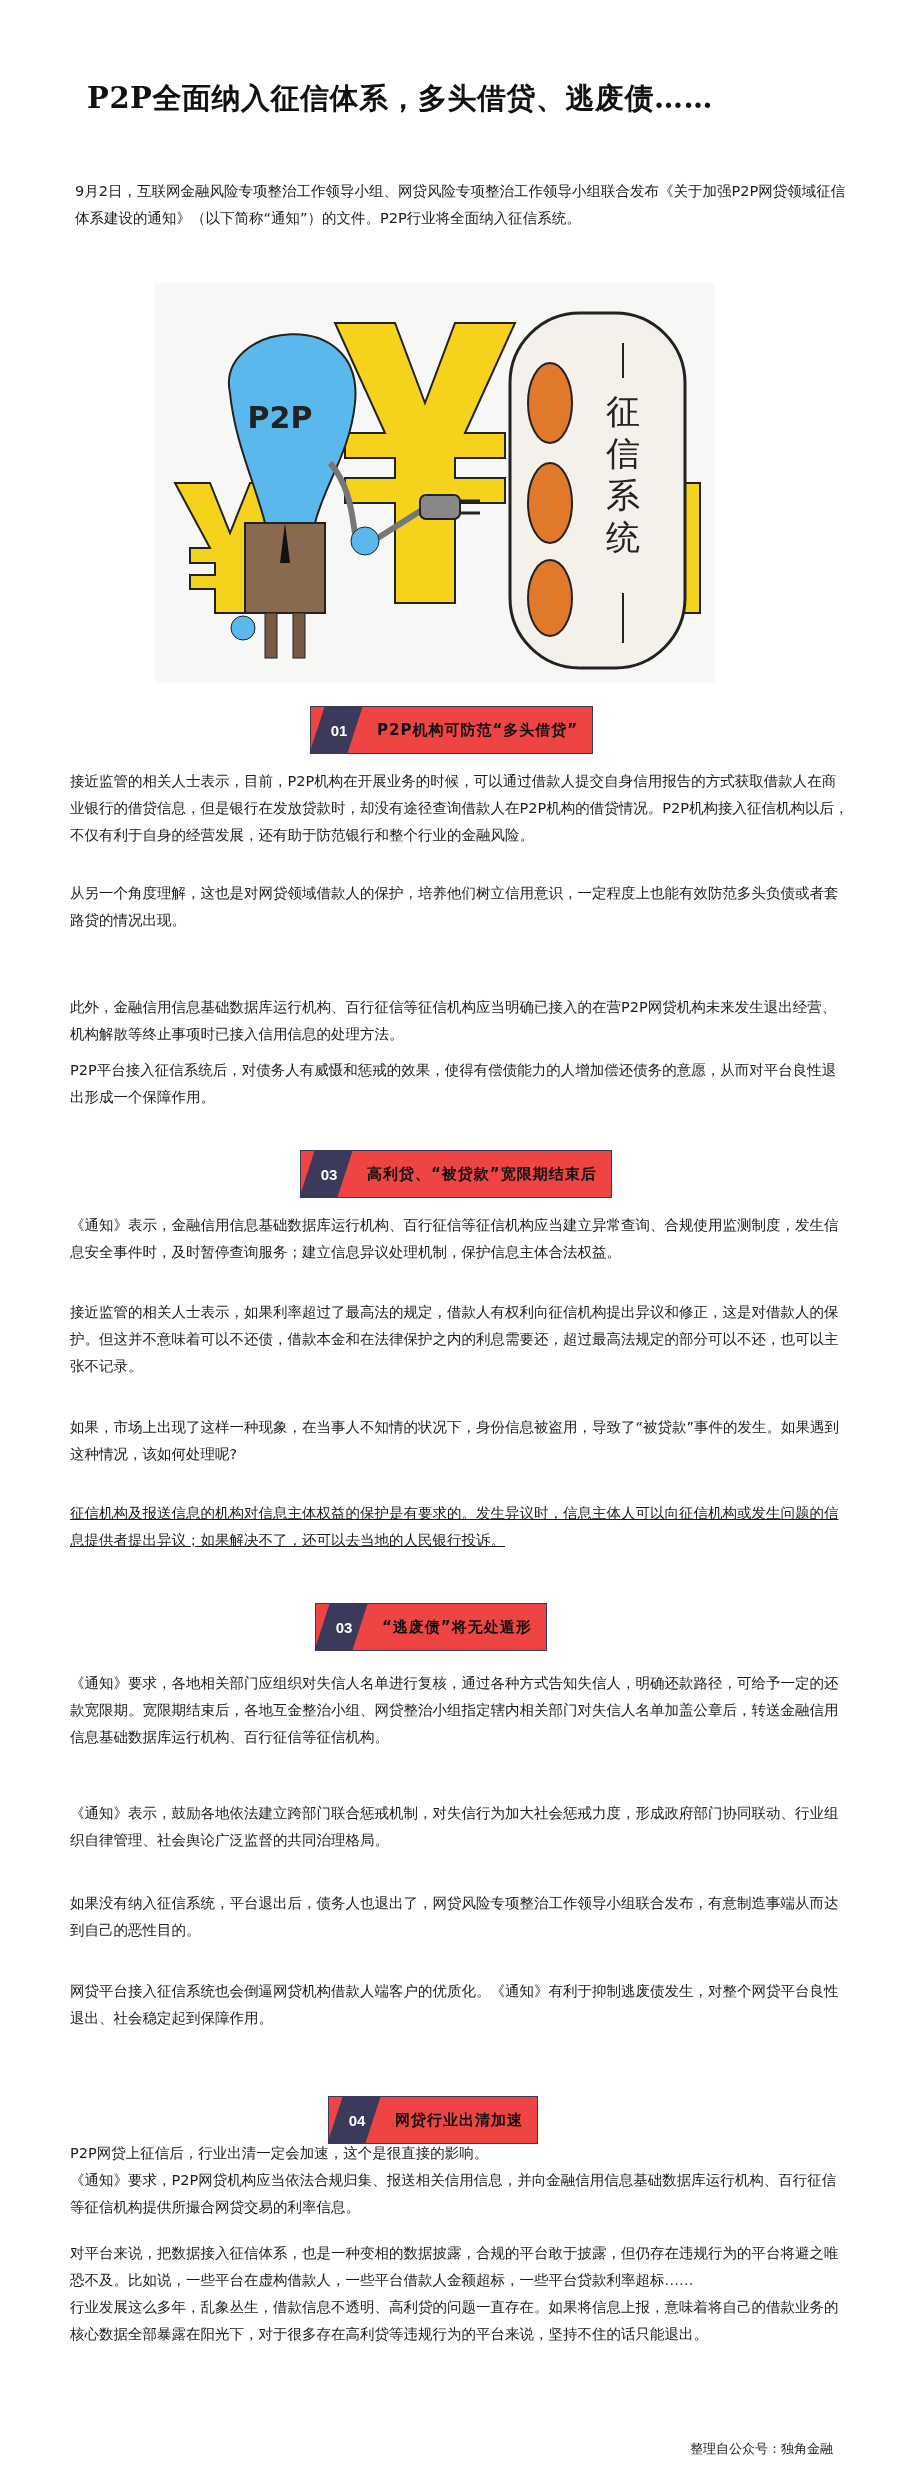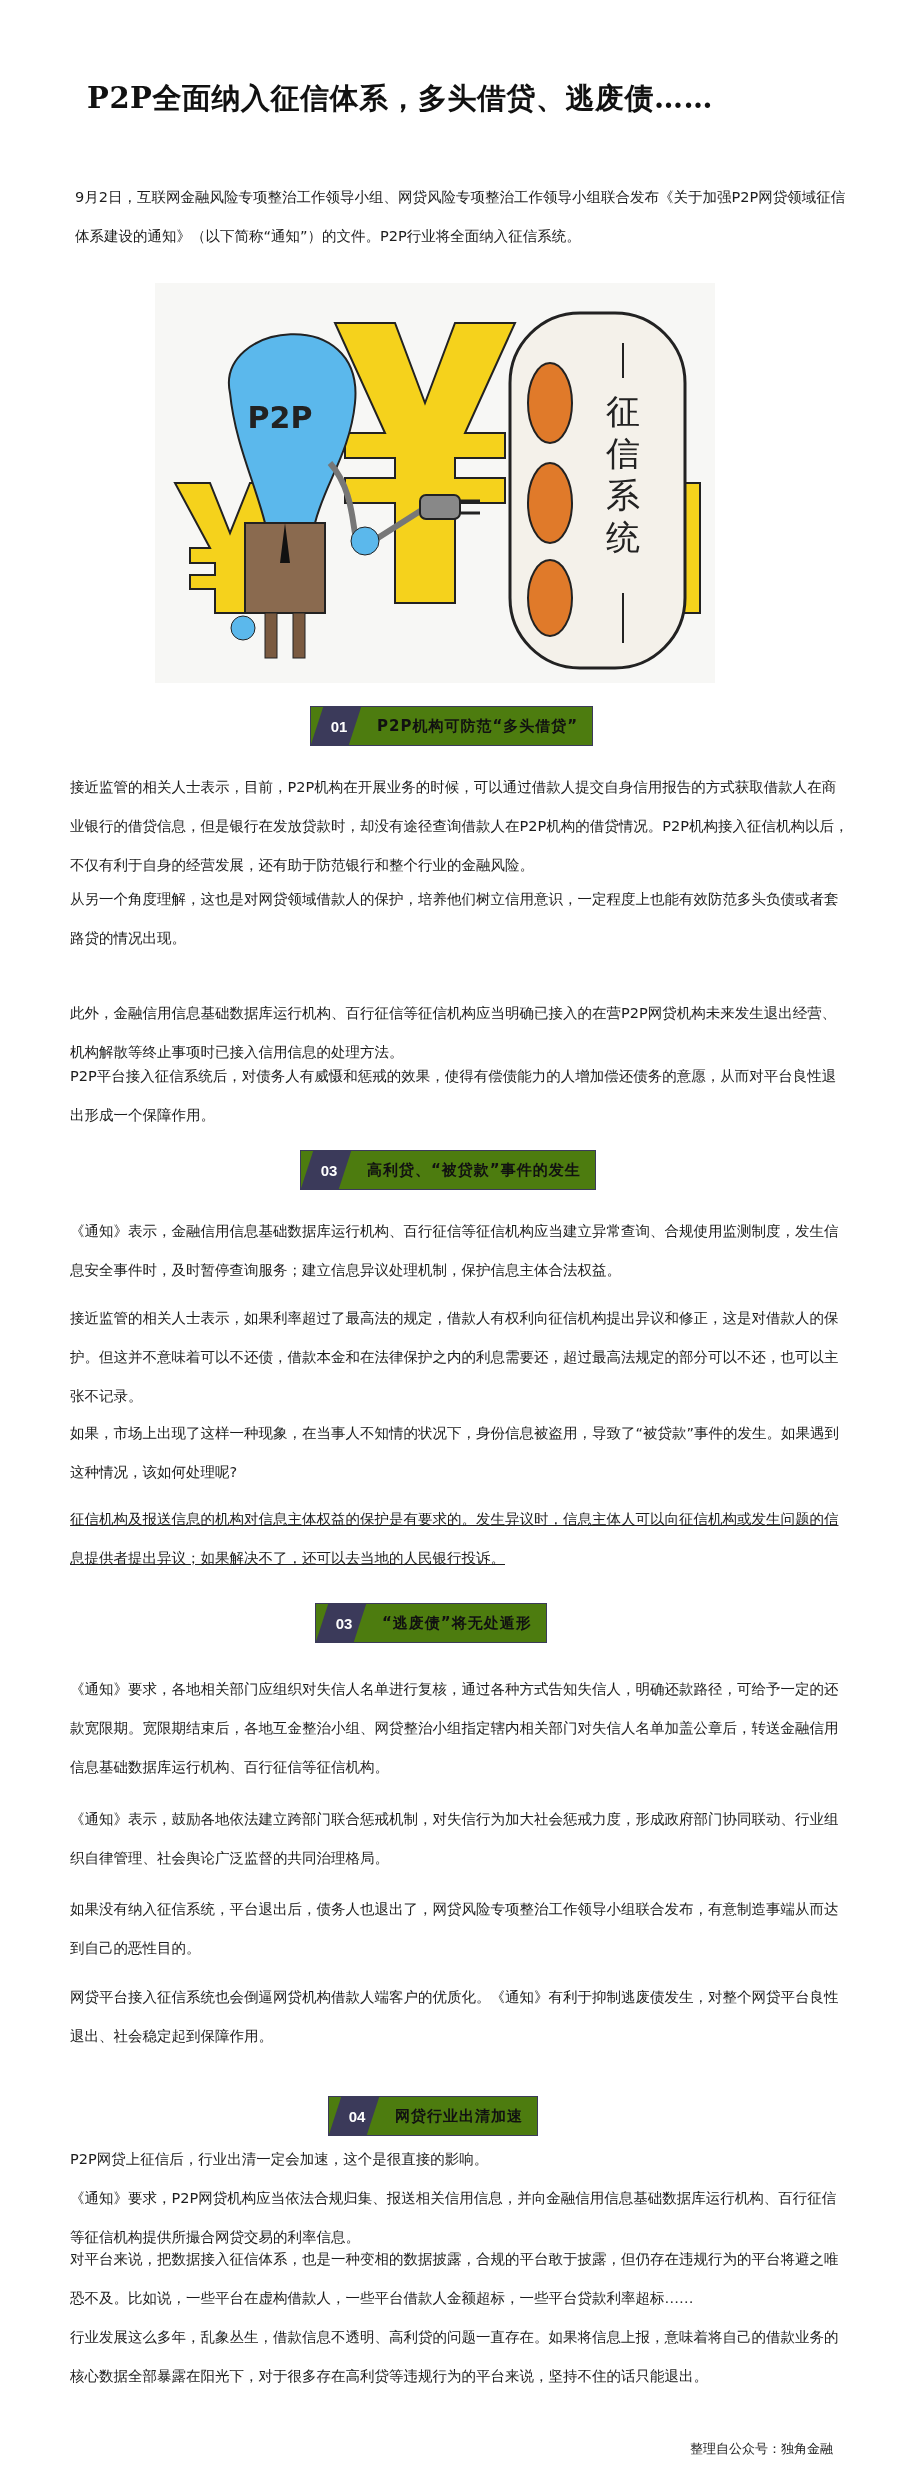--- a/index.html
+++ b/index.html
@@ -1,23 +1,23 @@
 <!DOCTYPE html>
 <html><head>
 <meta charset="utf-8">
 <style>
   html, body { margin:0; padding:0; background:#ffffff; }
   body { width:910px; height:2480px; position:relative; overflow:hidden;
          font-family:"DejaVu Sans","Liberation Sans",sans-serif; color:#1a1a1a; }
   .title { position:absolute; top:60px; left:0; width:800px; text-align:center;
            font-family:"DejaVu Serif","Liberation Serif",serif; font-size:29px; color:#111; letter-spacing:0.5px; }
-  .para { position:absolute; left:70px; width:780px; font-size:14.5px; line-height:39px; color:#1c1c1c; margin:0; }
+  .para { position:absolute; left:70px; width:780px; font-size:14.5px; line-height:27px; color:#1c1c1c; margin:0; }
   .intro { left:75px; }
   .hero { position:absolute; left:155px; top:283px; width:560px; height:400px; background:#fafafa; overflow:hidden; }
-  .sec { position:absolute; height:40px; border:1.5px solid #3b3a5a; background:#4d7c0f; display:flex; align-items:center; box-sizing:border-box; }
+  .sec { position:absolute; height:48px; border:1.5px solid #3b3a5a; background:#ef4444; display:flex; align-items:center; box-sizing:border-box; }
   .sec .num { position:relative; width:56px; height:100%; display:flex; align-items:center; justify-content:center;
               color:#fff; font-family:"Liberation Sans",sans-serif; font-size:15px; font-weight:bold; z-index:1; }
   .sec .num::before { content:""; position:absolute; left:6px; top:0; width:38px; height:100%; background:#3b3a5a;
               transform:skewX(-18deg); z-index:-1; }
   .sec .lbl { font-size:15px; font-weight:bold; color:#111; padding-left:10px; padding-right:14px; white-space:nowrap; letter-spacing:1px; }
   .footer { position:absolute; left:690px; top:2440px; font-size:13px; color:#1c1c1c; }
 </style>
 </head>
 <body>
 
@@ -69,21 +69,21 @@
   <span class="num">01</span>
   <span class="lbl">P2P机构可防范“多头借贷”</span>
 </div>
 <p class="para" style="top:768px;">接近监管的相关人士表示，目前，P2P机构在开展业务的时候，可以通过借款人提交自身信用报告的方式获取借款人在商业银行的借贷信息，但是银行在发放贷款时，却没有途径查询借款人在P2P机构的借贷情况。P2P机构接入征信机构以后，不仅有利于自身的经营发展，还有助于防范银行和整个行业的金融风险。</p>
 <p class="para" style="top:880px;">从另一个角度理解，这也是对网贷领域借款人的保护，培养他们树立信用意识，一定程度上也能有效防范多头负债或者套路贷的情况出现。</p>
 <p class="para" style="top:968px;margin-top:26px;">此外，金融信用信息基础数据库运行机构、百行征信等征信机构应当明确已接入的在营P2P网贷机构未来发生退出经营、机构解散等终止事项时已接入信用信息的处理方法。</p>
 <p class="para" style="top:1057px;">P2P平台接入征信系统后，对债务人有威慑和惩戒的效果，使得有偿债能力的人增加偿还债务的意愿，从而对平台良性退出形成一个保障作用。</p>
 
 <div class="sec" style="left:300px; top:1150px;">
   <span class="num">03</span>
-  <span class="lbl">高利贷、“被贷款”事件的发生</span>
+  <span class="lbl">高利贷、“被贷款”宽限期结束后</span>
 </div>
 <p class="para" style="top:1212px;">《通知》表示，金融信用信息基础数据库运行机构、百行征信等征信机构应当建立异常查询、合规使用监测制度，发生信息安全事件时，及时暂停查询服务；建立信息异议处理机制，保护信息主体合法权益。</p>
 <p class="para" style="top:1299px;">接近监管的相关人士表示，如果利率超过了最高法的规定，借款人有权利向征信机构提出异议和修正，这是对借款人的保护。但这并不意味着可以不还债，借款本金和在法律保护之内的利息需要还，超过最高法规定的部分可以不还，也可以主张不记录。</p>
 <p class="para" style="top:1414px;">如果，市场上出现了这样一种现象，在当事人不知情的状况下，身份信息被盗用，导致了“被贷款”事件的发生。如果遇到这种情况，该如何处理呢?</p>
 <p class="para" style="top:1500px;text-decoration:underline;">征信机构及报送信息的机构对信息主体权益的保护是有要求的。发生异议时，信息主体人可以向征信机构或发生问题的信息提供者提出异议；如果解决不了，还可以去当地的人民银行投诉。</p>
 
 <div class="sec" style="left:315px; top:1603px;">
   <span class="num">03</span>
   <span class="lbl">“逃废债”将无处遁形</span>
 </div>

